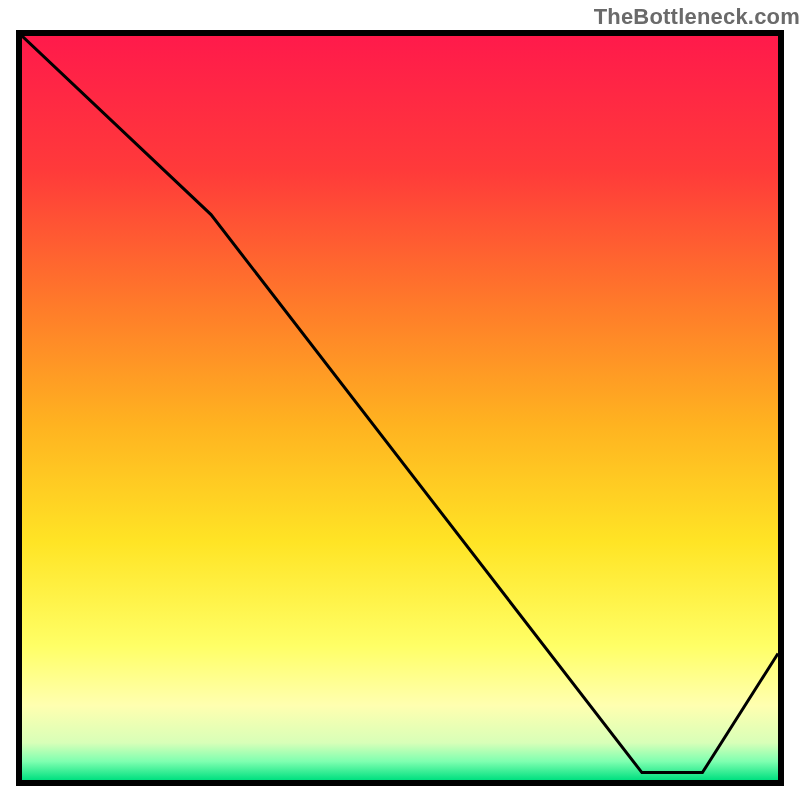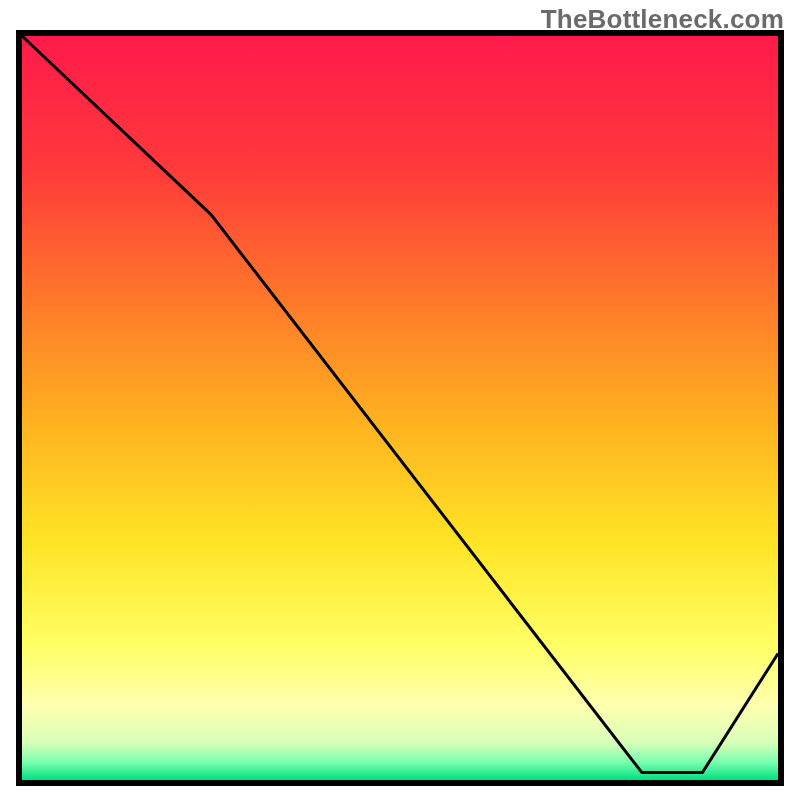--- a/index.html
+++ b/index.html
@@ -12,22 +12,22 @@
     overflow: hidden;
   }
   .frame {
     position: relative;
     width: 800px;
     height: 800px;
   }
   .watermark {
     position: absolute;
     top: 4px;
-    right: 16px;
-    font-size: 26px;
+    right: 0;
+    font-size: 22px;
     font-weight: 600;
     color: #6a6a6a;
     letter-spacing: 0.2px;
   }
   .plot {
     position: absolute;
     left: 16px;
     top: 30px;
     width: 768px;
     height: 756px;

